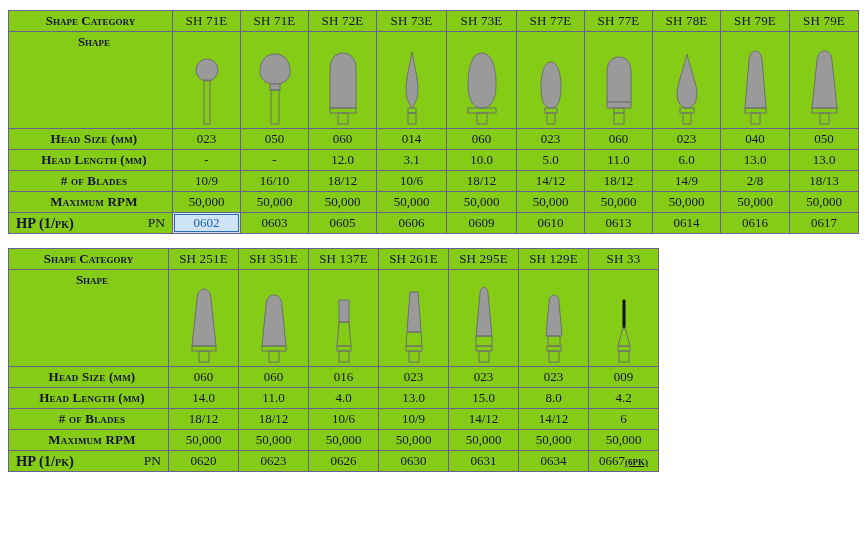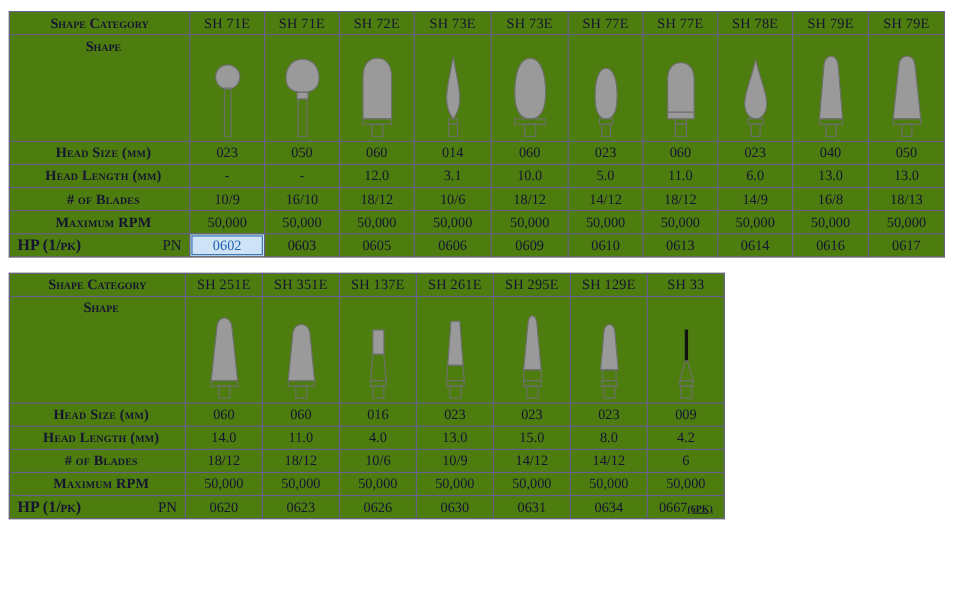--- a/index.html
+++ b/index.html
@@ -18,21 +18,21 @@
     position: relative;
     width: 866px;
     height: 542px;
     box-sizing: border-box;
     padding: 10px 8px;
   }
   table.spec {
     border-collapse: collapse;
     table-layout: fixed;
     border: 1.5px solid #6b5f92;
-    background: #4d7c0f;
+    background: #84cc16;
   }
   table.spec td {
     border: 1px solid #6b5f92;
     padding: 0;
     text-align: center;
     vertical-align: middle;
     font-size: 13px;
     height: 20px;
     color: #141432;
   }
@@ -259,21 +259,21 @@
       <tr>
         <td class="rowlabel"># of Blades</td>
         <td>10/9</td>
         <td>16/10</td>
         <td>18/12</td>
         <td>10/6</td>
         <td>18/12</td>
         <td>14/12</td>
         <td>18/12</td>
         <td>14/9</td>
-        <td>16/8</td>
+        <td>2/8</td>
         <td>18/13</td>
       </tr>
 
       <tr>
         <td class="rowlabel">Maximum RPM</td>
         <td>50,000</td>
         <td>50,000</td>
         <td>50,000</td>
         <td>50,000</td>
         <td>50,000</td>

